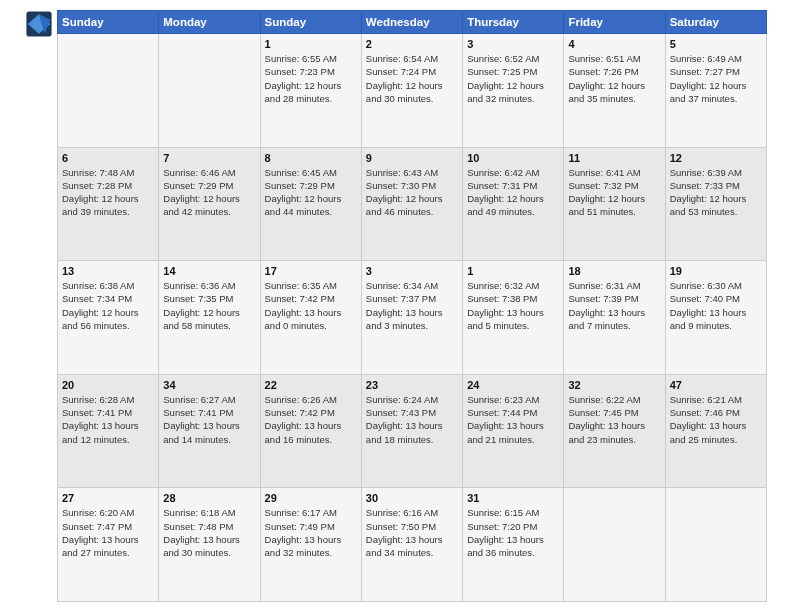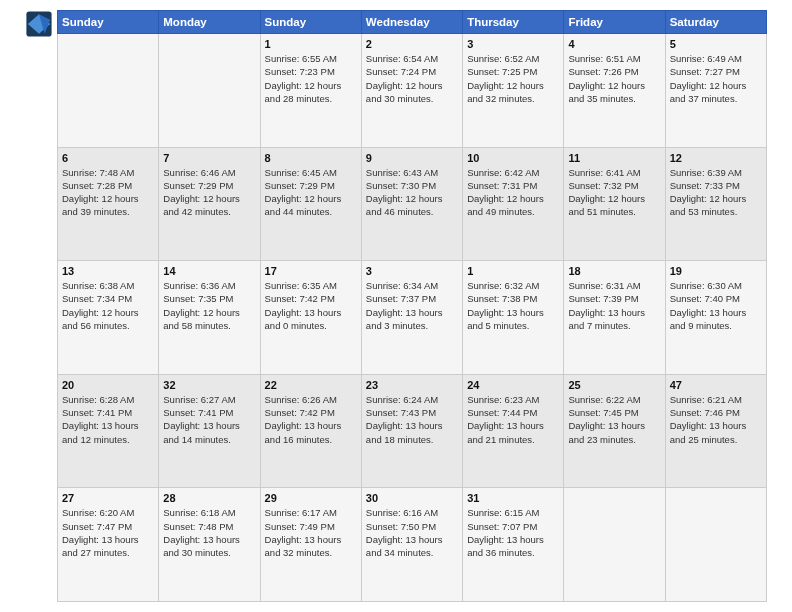--- a/index.html
+++ b/index.html
@@ -276,21 +276,21 @@
         </tr>
         <tr>
           <td>
             <div class="day-number">20</div>
             <div class="day-detail">Sunrise: 6:28 AM
 Sunset: 7:41 PM
 Daylight: 13 hours
 and 12 minutes.</div>
           </td>
           <td>
-            <div class="day-number">32</div>
+            <div class="day-number">34</div>
             <div class="day-detail">Sunrise: 6:27 AM
 Sunset: 7:41 PM
 Daylight: 13 hours
 and 14 minutes.</div>
           </td>
           <td>
             <div class="day-number">22</div>
             <div class="day-detail">Sunrise: 6:26 AM
 Sunset: 7:42 PM
 Daylight: 13 hours
@@ -304,21 +304,21 @@
 and 18 minutes.</div>
           </td>
           <td>
             <div class="day-number">24</div>
             <div class="day-detail">Sunrise: 6:23 AM
 Sunset: 7:44 PM
 Daylight: 13 hours
 and 21 minutes.</div>
           </td>
           <td>
-            <div class="day-number">25</div>
+            <div class="day-number">32</div>
             <div class="day-detail">Sunrise: 6:22 AM
 Sunset: 7:45 PM
 Daylight: 13 hours
 and 23 minutes.</div>
           </td>
           <td>
             <div class="day-number">47</div>
             <div class="day-detail">Sunrise: 6:21 AM
 Sunset: 7:46 PM
 Daylight: 13 hours
@@ -350,21 +350,21 @@
           <td>
             <div class="day-number">30</div>
             <div class="day-detail">Sunrise: 6:16 AM
 Sunset: 7:50 PM
 Daylight: 13 hours
 and 34 minutes.</div>
           </td>
           <td>
             <div class="day-number">31</div>
             <div class="day-detail">Sunrise: 6:15 AM
-Sunset: 7:07 PM
+Sunset: 7:20 PM
 Daylight: 13 hours
 and 36 minutes.</div>
           </td>
           <td class="empty-cell"></td>
           <td class="empty-cell"></td>
         </tr>
       </tbody>
   </table>
 </div>
 

